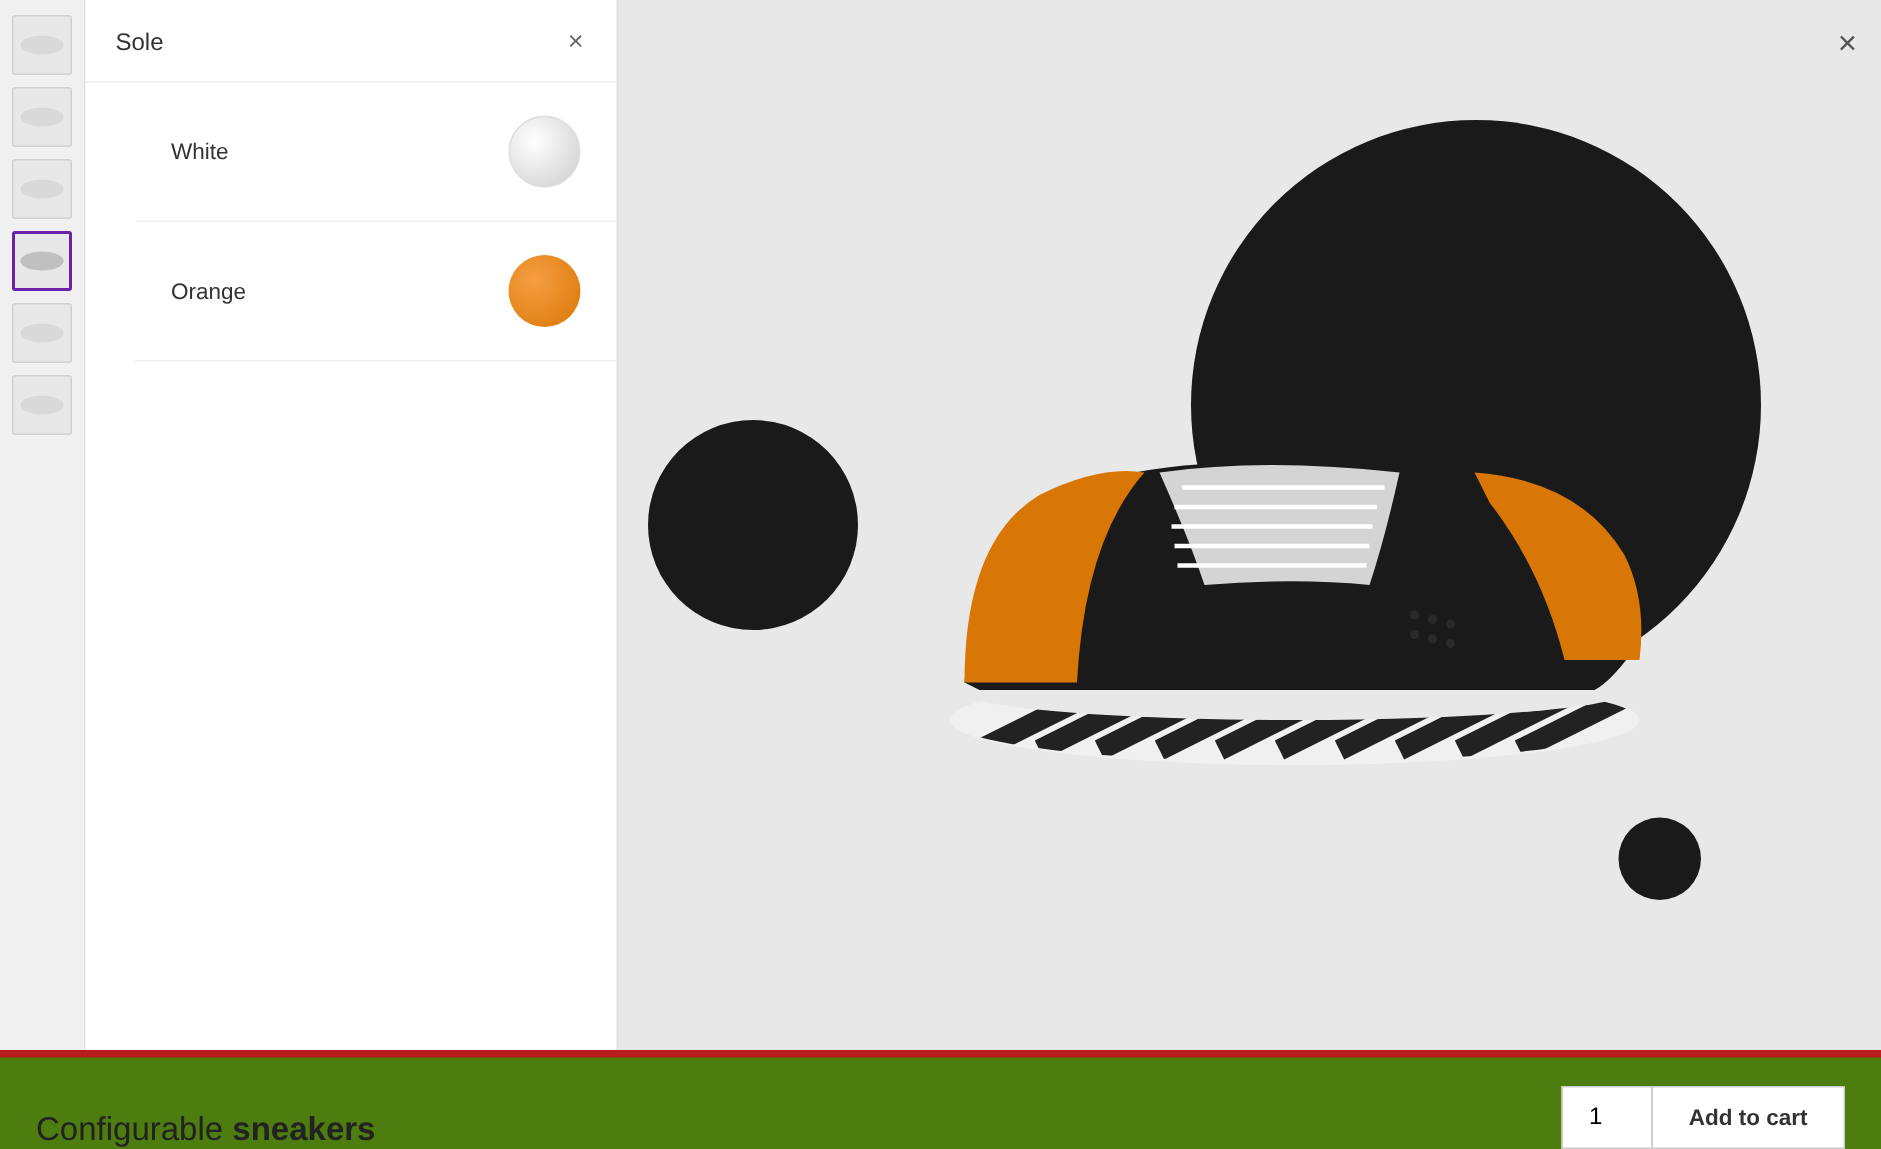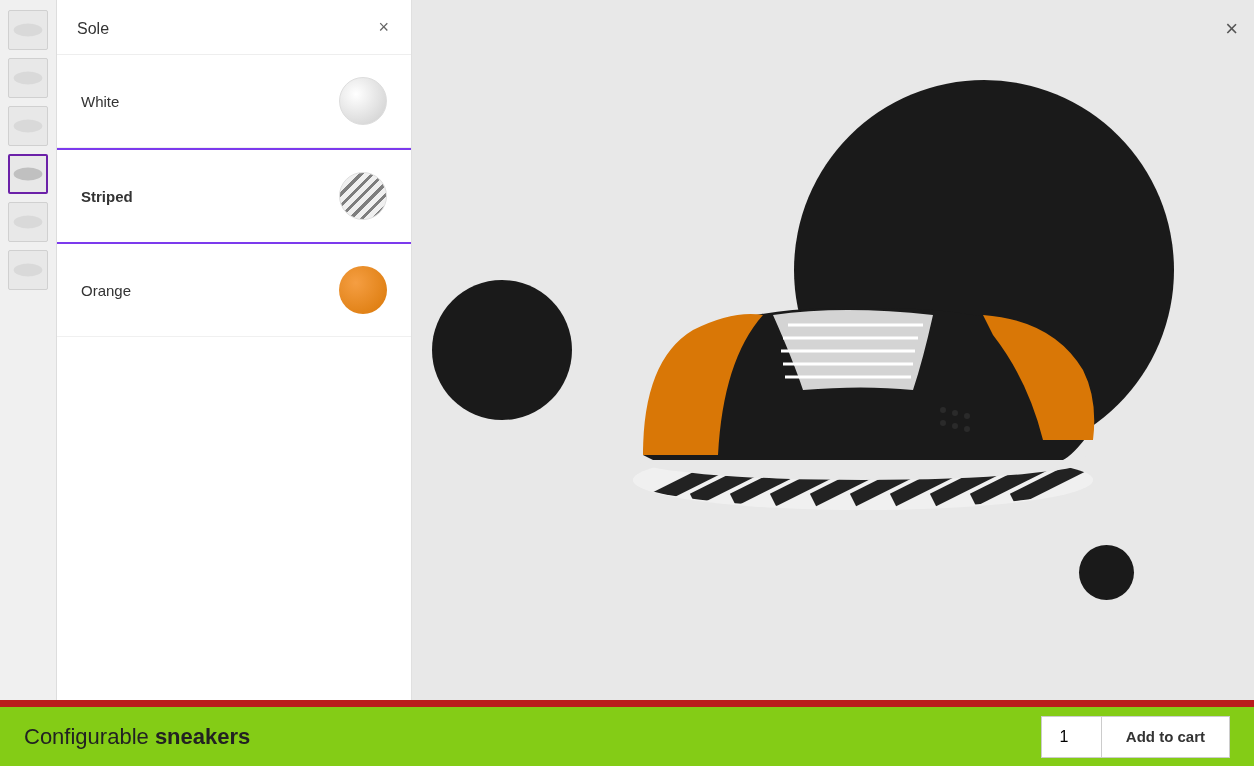--- a/index.html
+++ b/index.html
@@ -82,20 +82,21 @@
       cursor: pointer;
       font-size: 18px;
       color: #666;
       line-height: 1;
       padding: 2px;
     }
 
     .sole-options {
       flex: 1;
       overflow-y: auto;
+      margin-left: 33px;
     }
 
     .sole-option-item {
       display: flex;
       align-items: center;
       justify-content: space-between;
       padding: 22px 24px;
       cursor: pointer;
       border-bottom: 1px solid #f0f0f0;
       position: relative;
@@ -224,24 +225,24 @@
 
     
     .sneaker-svg-container {
       width: 100%;
       height: 100%;
     }
 
     
     .bottom-bar {
       height: 66px;
-      background: #84cc16;
-      border-top: 7px solid #b91c1c;
-      display: flex;
-      align-items: center;
+      background: #4d7c0f;
+      border-top: 5px solid #b91c1c;
+      display: flex;
+      align-items: flex-end;
       justify-content: space-between;
       padding: 0 24px;
     }
 
     .product-title {
       font-size: 22px;
       font-weight: 300;
       color: #222;
     }
 
@@ -321,24 +322,20 @@
     </div>
     <div class="sole-options">
 
       <div class="sole-option-item">
         <span class="option-label">White</span>
         <div class="color-swatch swatch-white"></div>
       </div>
 
 
 
-      <div class="sole-option-item selected">
-        <span class="option-label">Striped</span>
-        <div class="color-swatch swatch-striped"></div>
-      </div>
 
       <div class="sole-option-item">
         <span class="option-label">Orange</span>
         <div class="color-swatch swatch-orange"></div>
       </div>
 
     </div>
   </div>
 
   <div class="image-area">

